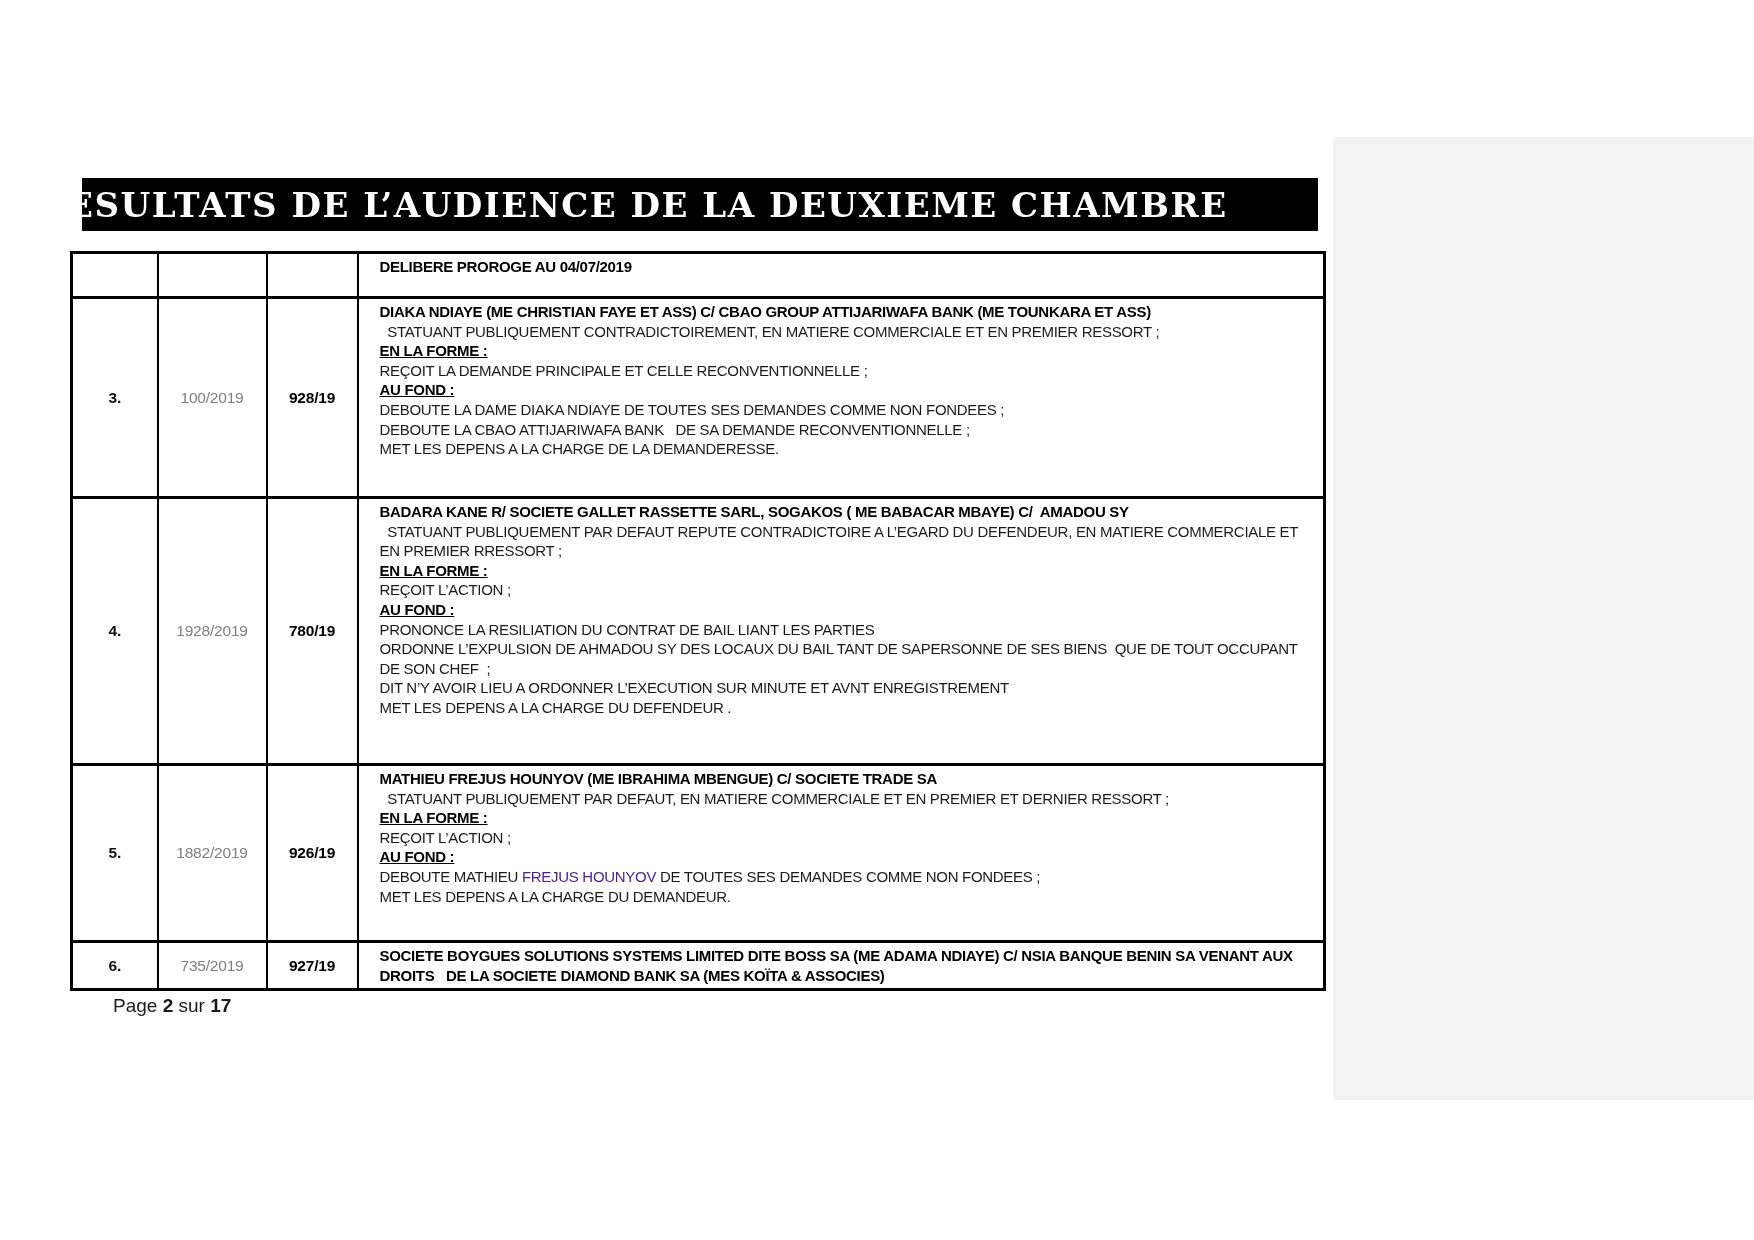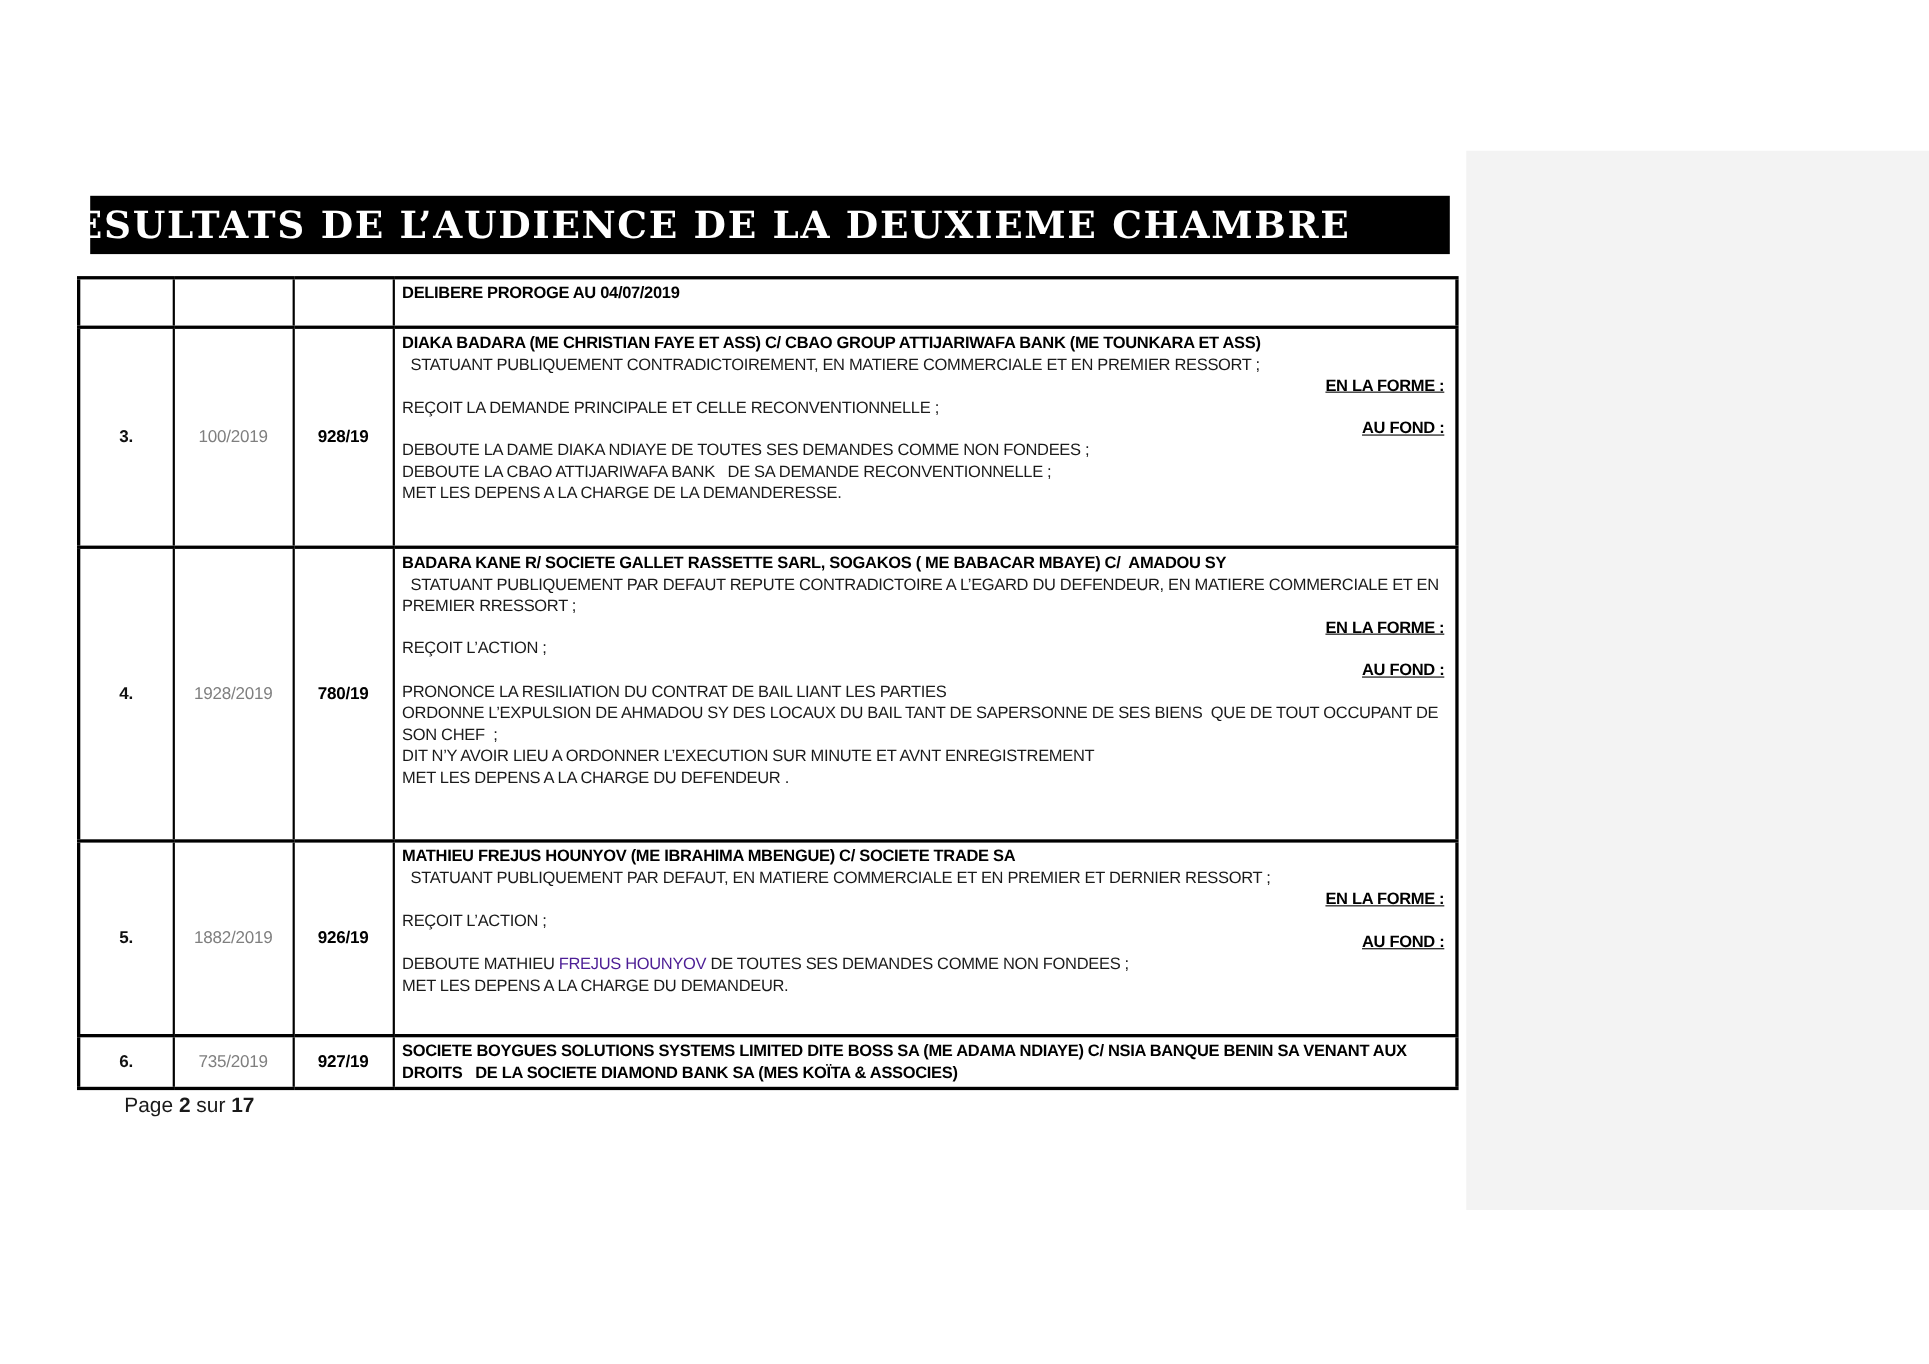--- a/index.html
+++ b/index.html
@@ -61,31 +61,31 @@
     vertical-align: middle;
     font-size: 15.5px;
     letter-spacing: -0.2px;
   }
   td.cell-num  { font-weight: 600; color: #111111; }
   td.cell-case { color: #7f7f7f; text-align: center; }
   td.cell-dec  { font-weight: 700; color: #000000; }
 
   td.cell-text {
     vertical-align: top;
-    padding: 3px 10px 0 7px;
+    padding: 3px 10px 0 21px;
   }
   .line {
     font-size: 15px;
     line-height: 19.6px;
     letter-spacing: -0.3px;
     color: #1a1a1a;
     white-space: pre-wrap;
   }
   .line.title   { font-weight: 700; color: #000000; }
-  .line.heading { font-weight: 700; color: #000000; text-decoration: underline; text-align: right; }
+  .line.heading { font-weight: 700; color: #000000; text-decoration: underline; }
   .line .muted  { color: #4c1d95; }
 
   .footer {
     position: absolute;
     left: 113px; top: 995px;
     font-size: 19px;
     color: #1a1a1a;
     white-space: pre-wrap;
   }
   .footer b { font-weight: 700; }
@@ -115,21 +115,21 @@
           <td class="cell-dec"></td>
           <td class="cell-text">
             <div class="line title">DELIBERE PROROGE AU 04/07/2019</div>
           </td>
         </tr>
         <tr>
           <td class="cell-num">3.</td>
           <td class="cell-case">100/2019</td>
           <td class="cell-dec">928/19</td>
           <td class="cell-text">
-            <div class="line title">DIAKA BADARA (ME CHRISTIAN FAYE ET ASS) C/ CBAO GROUP ATTIJARIWAFA BANK (ME TOUNKARA ET ASS)</div>
+            <div class="line title">DIAKA NDIAYE (ME CHRISTIAN FAYE ET ASS) C/ CBAO GROUP ATTIJARIWAFA BANK (ME TOUNKARA ET ASS)</div>
             <div class="line plain">  STATUANT PUBLIQUEMENT CONTRADICTOIREMENT, EN MATIERE COMMERCIALE ET EN PREMIER RESSORT ;</div>
             <div class="line heading">EN LA FORME :</div>
             <div class="line plain">REÇOIT LA DEMANDE PRINCIPALE ET CELLE RECONVENTIONNELLE ;</div>
             <div class="line heading">AU FOND :</div>
             <div class="line plain">DEBOUTE LA DAME DIAKA NDIAYE DE TOUTES SES DEMANDES COMME NON FONDEES ;</div>
             <div class="line plain">DEBOUTE LA CBAO ATTIJARIWAFA BANK   DE SA DEMANDE RECONVENTIONNELLE ;</div>
             <div class="line plain">MET LES DEPENS A LA CHARGE DE LA DEMANDERESSE.</div>
           </td>
         </tr>
         <tr>

